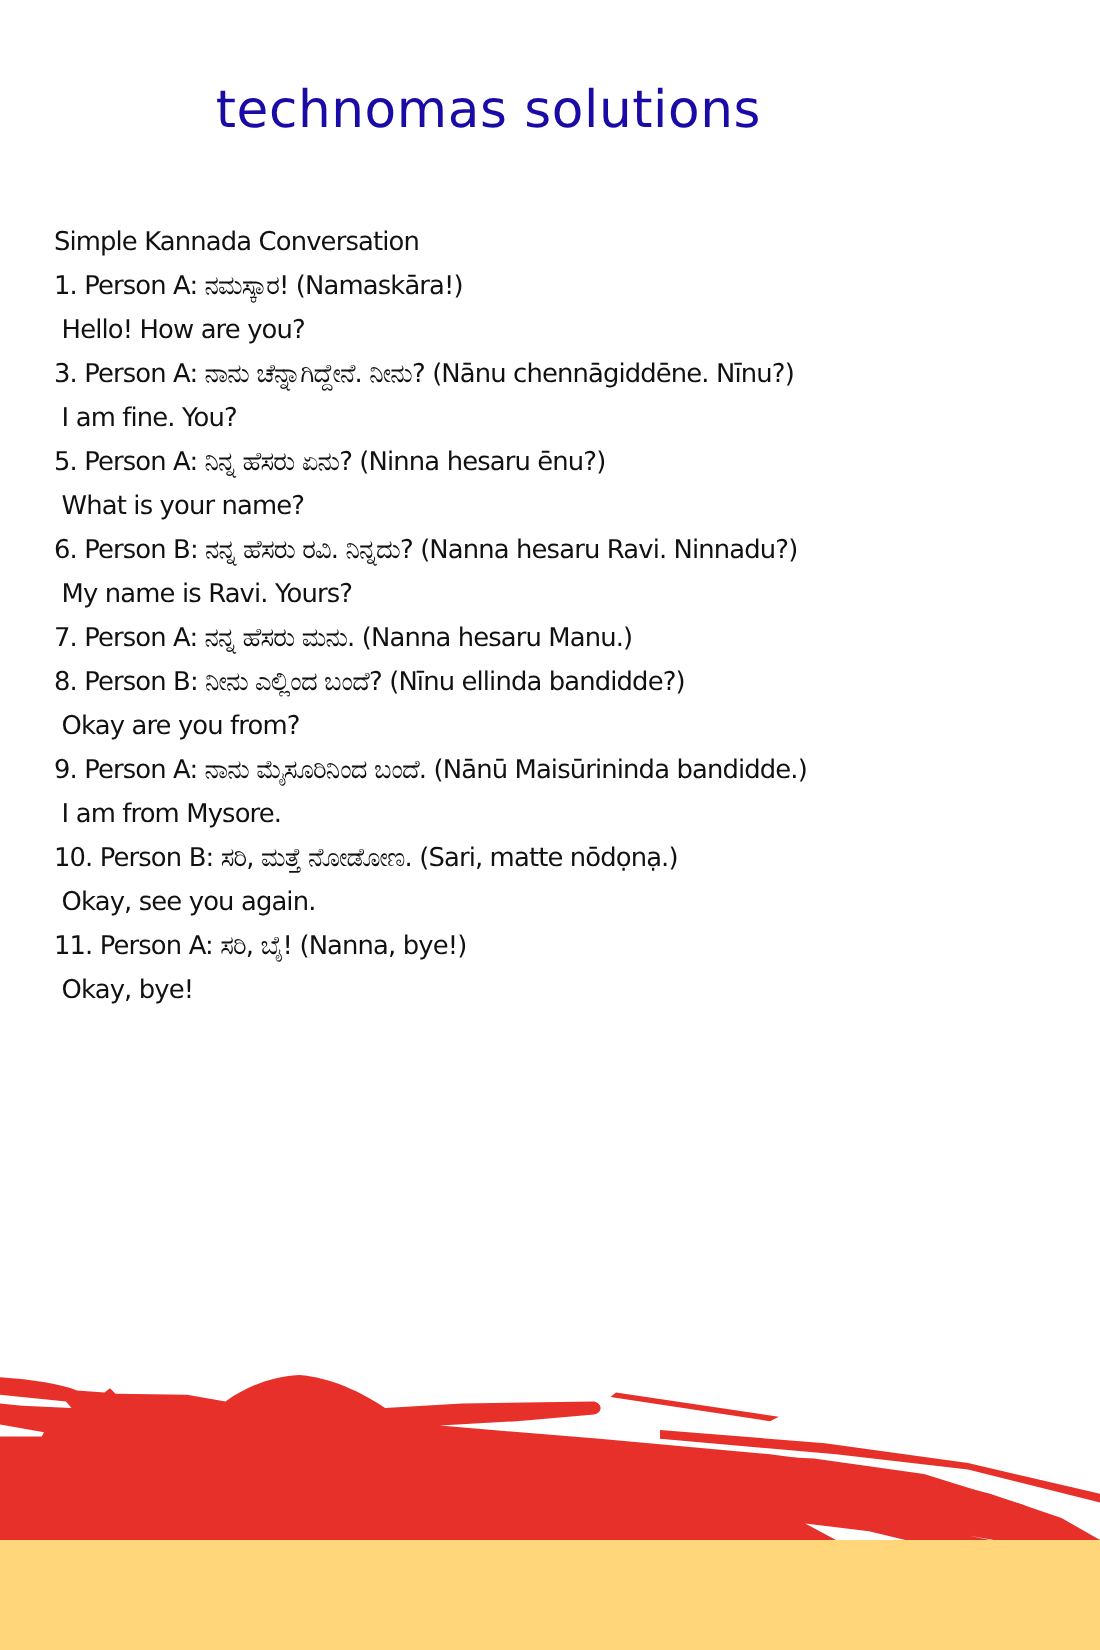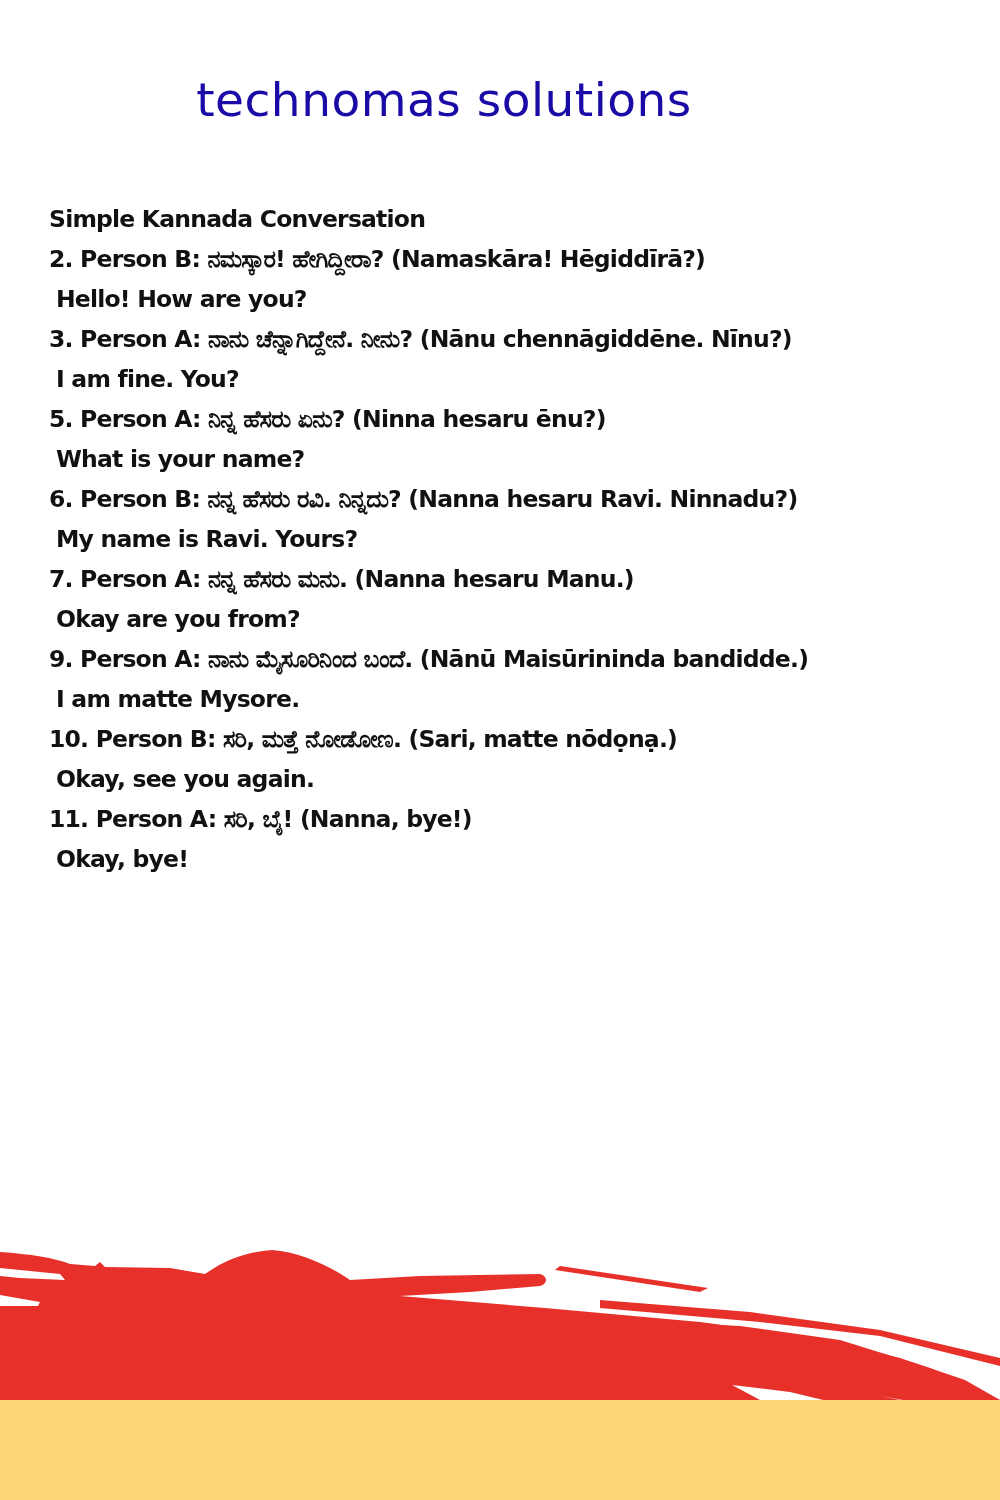--- a/index.html
+++ b/index.html
@@ -26,21 +26,21 @@
       font-weight: normal;
       color: #1a0aa6;
       letter-spacing: 0.5px;
     }
     .content {
       position: absolute;
       top: 199px;
       left: 49px;
       width: 920px;
       font-family: "DejaVu Sans", sans-serif;
-      font-weight: bold;
+      font-weight: normal;
       font-size: 23.5px;
       line-height: 40px;
       letter-spacing: -0.8px;
     }
     .content .line {
       display: block;
       white-space: nowrap;
     }
     .content .line.wrap {
       white-space: normal;
@@ -66,27 +66,27 @@
 </head>
 <body>
 
 <div>
 
   <div class="brand-title">technomas solutions</div>
 
   <div class="content">
     <span class="line">Simple Kannada Conversation</span>
 
+    <span class="line">
+      <span>1.</span>
+      <span>Person A:</span>
+      <span>ನಮಸ್ಕಾರ!</span>
+      <span>(Namaskāra!)</span>
+    </span>
 
-    <span class="line">
-      <span>2.</span>
-      <span>Person B:</span>
-      <span>ನಮಸ್ಕಾರ! ಹೇಗಿದ್ದೀರಾ?</span>
-      <span>(Namaskāra! Hēgiddīrā?)</span>
-    </span>
     <span class="line translation">Hello! How are you?</span>
 
     <span class="line">
       <span>3.</span>
       <span>Person A:</span>
       <span>ನಾನು ಚೆನ್ನಾಗಿದ್ದೇನೆ. ನೀನು?</span>
       <span>(Nānu chennāgiddēne. Nīnu?)</span>
     </span>
     <span class="line translation">I am fine. You?</span>
 
@@ -107,29 +107,35 @@
     </span>
     <span class="line translation">My name is Ravi. Yours?</span>
 
     <span class="line">
       <span>7.</span>
       <span>Person A:</span>
       <span>ನನ್ನ ಹೆಸರು ಮನು.</span>
       <span>(Nanna hesaru Manu.)</span>
     </span>
 
+    <span class="line">
+      <span>8.</span>
+      <span>Person B:</span>
+      <span>ನೀನು ಎಲ್ಲಿಂದ ಬಂದೆ?</span>
+      <span>(Nīnu ellinda bandidde?)</span>
+    </span>
     <span class="line translation">Okay are you from?</span>
 
     <span class="line wrap" style="width:790px;">
       <span>9.</span>
       <span>Person A:</span>
       <span>ನಾನು ಮೈಸೂರಿನಿಂದ ಬಂದೆ.</span>
       <span>(Nānū Maisūrininda bandidde.)</span>
     </span>
-    <span class="line translation">I am matte Mysore.</span>
+    <span class="line translation">I am from Mysore.</span>
 
     <span class="line">
       <span>10.</span>
       <span>Person B:</span>
       <span>ಸರಿ, ಮತ್ತೆ ನೋಡೋಣ.</span>
       <span>(Sari, matte nōdọnạ.)</span>
     </span>
     <span class="line translation">Okay, see you again.</span>
 
     <span class="line">

